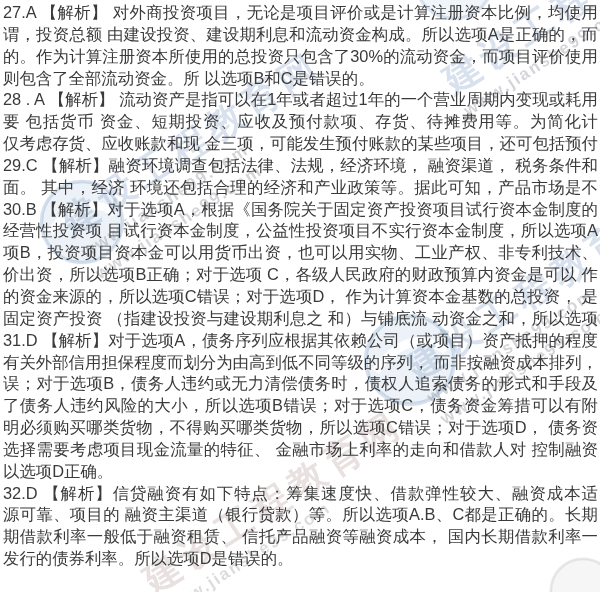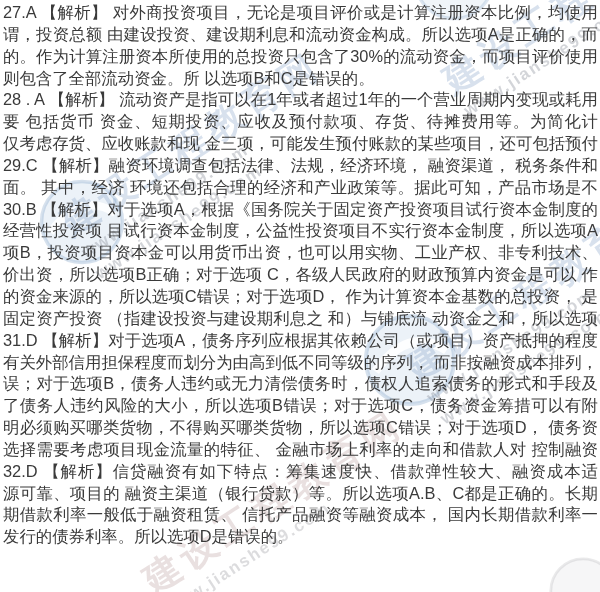--- a/index.html
+++ b/index.html
@@ -135,20 +135,21 @@
       <div class="line">固定资产投资 （指建设投资与建设期利息之 和）与铺底流 动资金之和，所以选项D错误。</div>
     </div>
 
     <div class="para">
       <div class="line">31.D 【解析】对于选项A，债务序列应根据其依赖公司（或项目）资产抵押的程度或者以来自于</div>
       <div class="line">有关外部信用担保程度而划分为由高到低不同等级的序列， 而非按融资成本排列， 所以选项 A错</div>
       <div class="line">误；对于选项B，债务人违约或无力清偿债务时，债权人追索债务的形式和手段及追索 程度决定</div>
       <div class="line">了债务人违约风险的大小，所以选项B错误；对于选项C，债务资金筹措可以有附 加条件，但应说</div>
       <div class="line">明必须购买哪类货物，不得购买哪类货物，所以选项C错误；对于选项D， 债务资金的利率结构</div>
       <div class="line">选择需要考虑项目现金流量的特征、 金融市场上利率的走向和借款人对 控制融资风险的要求，所</div>
+      <div class="line">以选项D正确。</div>
     </div>
 
     <div class="para">
       <div class="line">32.D 【解析】信贷融资有如下特点：筹集速度快、借款弹性较大、融资成本适中、限制严格、来</div>
       <div class="line">源可靠、项目的 融资主渠道（银行贷款）等。所以选项A.B、C都是正确的。长期信贷融资 的长</div>
       <div class="line">期借款利率一般低于融资租赁、 信托产品融资等融资成本， 国内长期借款利率一般略高 于直接</div>
       <div class="line">发行的债券利率。所以选项D是错误的。</div>
     </div>
 
   </div>

